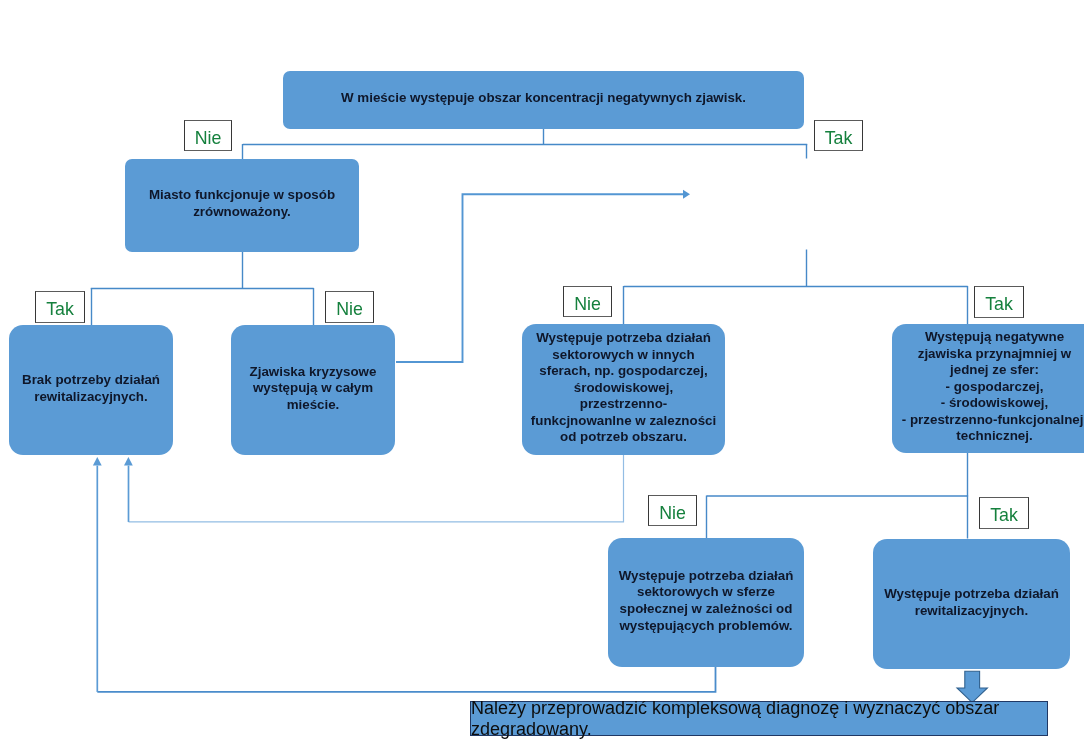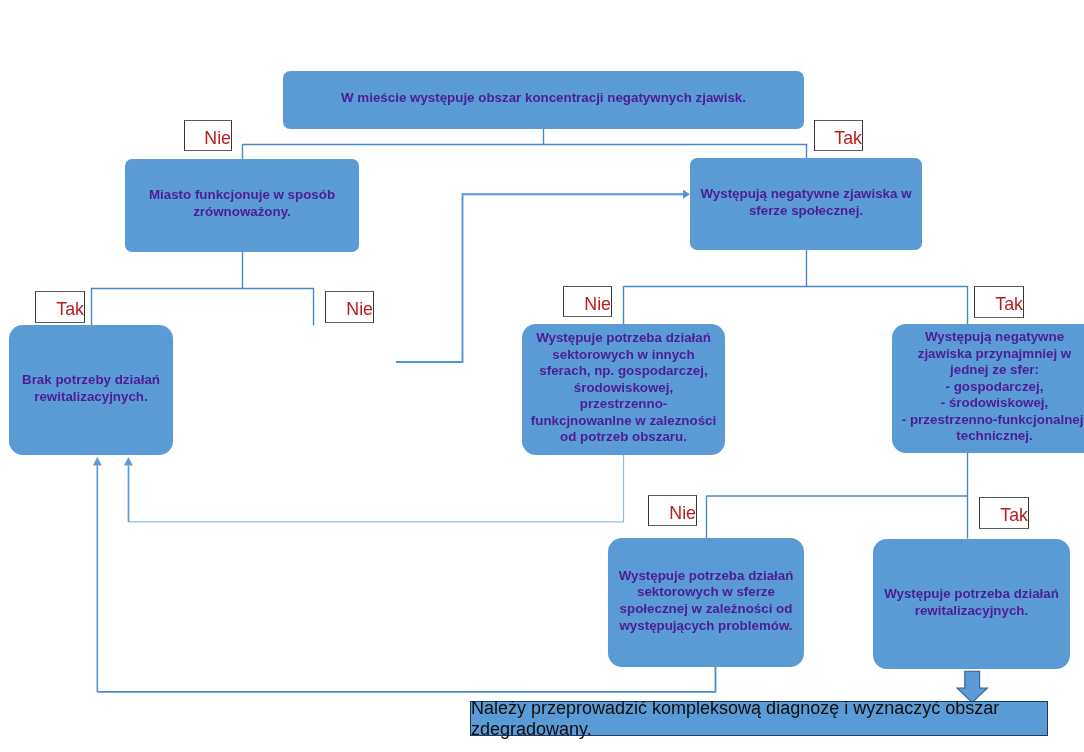--- a/index.html
+++ b/index.html
@@ -2,28 +2,28 @@
 <html><head>
 <meta charset="utf-8">
 <title>Diagram</title>
 <style>
   html,body{margin:0;padding:0;background:#ffffff;}
   #stage{position:relative;width:1084px;height:752px;background:#ffffff;overflow:hidden;
          font-family:"Liberation Sans",sans-serif;-webkit-font-smoothing:antialiased;}
   #wires{position:absolute;left:0;top:0;width:1084px;height:752px;pointer-events:none;}
   .node{position:absolute;background:#5B9BD5;border-radius:14px;display:flex;
         align-items:center;justify-content:center;text-align:center;
-        color:#4c1d95;font-weight:bold;font-size:13.35px;line-height:16.6px;
+        color:#0f172a;font-weight:bold;font-size:13.35px;line-height:16.6px;
         white-space:pre-line;box-sizing:border-box;}
   .node.r-small{border-radius:7px;}
   .node span{display:block;width:100%;padding:0 3px 3px;box-sizing:border-box;}
   .label{position:absolute;background:#ffffff;border:1px solid #373737;
          border-top-color:#5a5a5a;border-bottom-color:#5e5e5e;
-         display:flex;align-items:center;justify-content:flex-end;
-         color:#b91c1c;font-weight:normal;font-size:17.8px;line-height:1;
+         display:flex;align-items:center;justify-content:center;
+         color:#15803d;font-weight:normal;font-size:17.8px;line-height:1;
          padding-top:6.5px;box-sizing:border-box;}
   .final{position:absolute;background:#5B9BD5;border:1.4px solid #203864;
          display:flex;align-items:center;justify-content:center;
          color:#0d0d0d;font-weight:normal;font-size:18px;box-sizing:border-box;padding-top:1px;}
 </style>
 </head>
 <body>
 
 <div id="stage">
 
@@ -74,26 +74,27 @@
     <g fill="#5B9BD5" stroke="#31618F" stroke-width="1.1">
       <polygon points="964.8,671.3 979.6,671.3 979.6,688 987.4,688 972.2,702.6 957,688 964.8,688"></polygon>
     </g>
   </svg>
 
   <div class="node r-small" style="left:283px;top:71px;width:521px;height:58px;"><span>W mieście występuje obszar koncentracji negatywnych zjawisk.</span></div>
 
   <div class="node r-small" style="left:125px;top:159px;width:234px;height:93px;"><span>Miasto funkcjonuje w sposób
 zrównoważony.</span></div>
 
-  <div class="node r-small" style="left:690px;top:158px;width:232px;height:92px;"><span>Występują negatywne zjawiska w
-sferze społecznej.</span></div>
 
   <div class="node" style="left:9px;top:325px;width:164px;height:130px;"><span>Brak potrzeby działań
 rewitalizacyjnych.</span></div>
 
+  <div class="node" style="left:231px;top:325px;width:164px;height:130px;"><span>Zjawiska kryzysowe
+występują w całym
+mieście.</span></div>
 
   <div class="node" style="left:522px;top:324px;width:203px;height:131px;"><span>Występuje potrzeba działań
 sektorowych w innych
 sferach, np. gospodarczej,
 środowiskowej,
 przestrzenno-
 funkcjnowanlne w zalezności
 od potrzeb obszaru.</span></div>
 
   <div class="node" style="left:864px;top:324px;width:205px;height:129px;margin-left:28px;"><span>Występują negatywne

